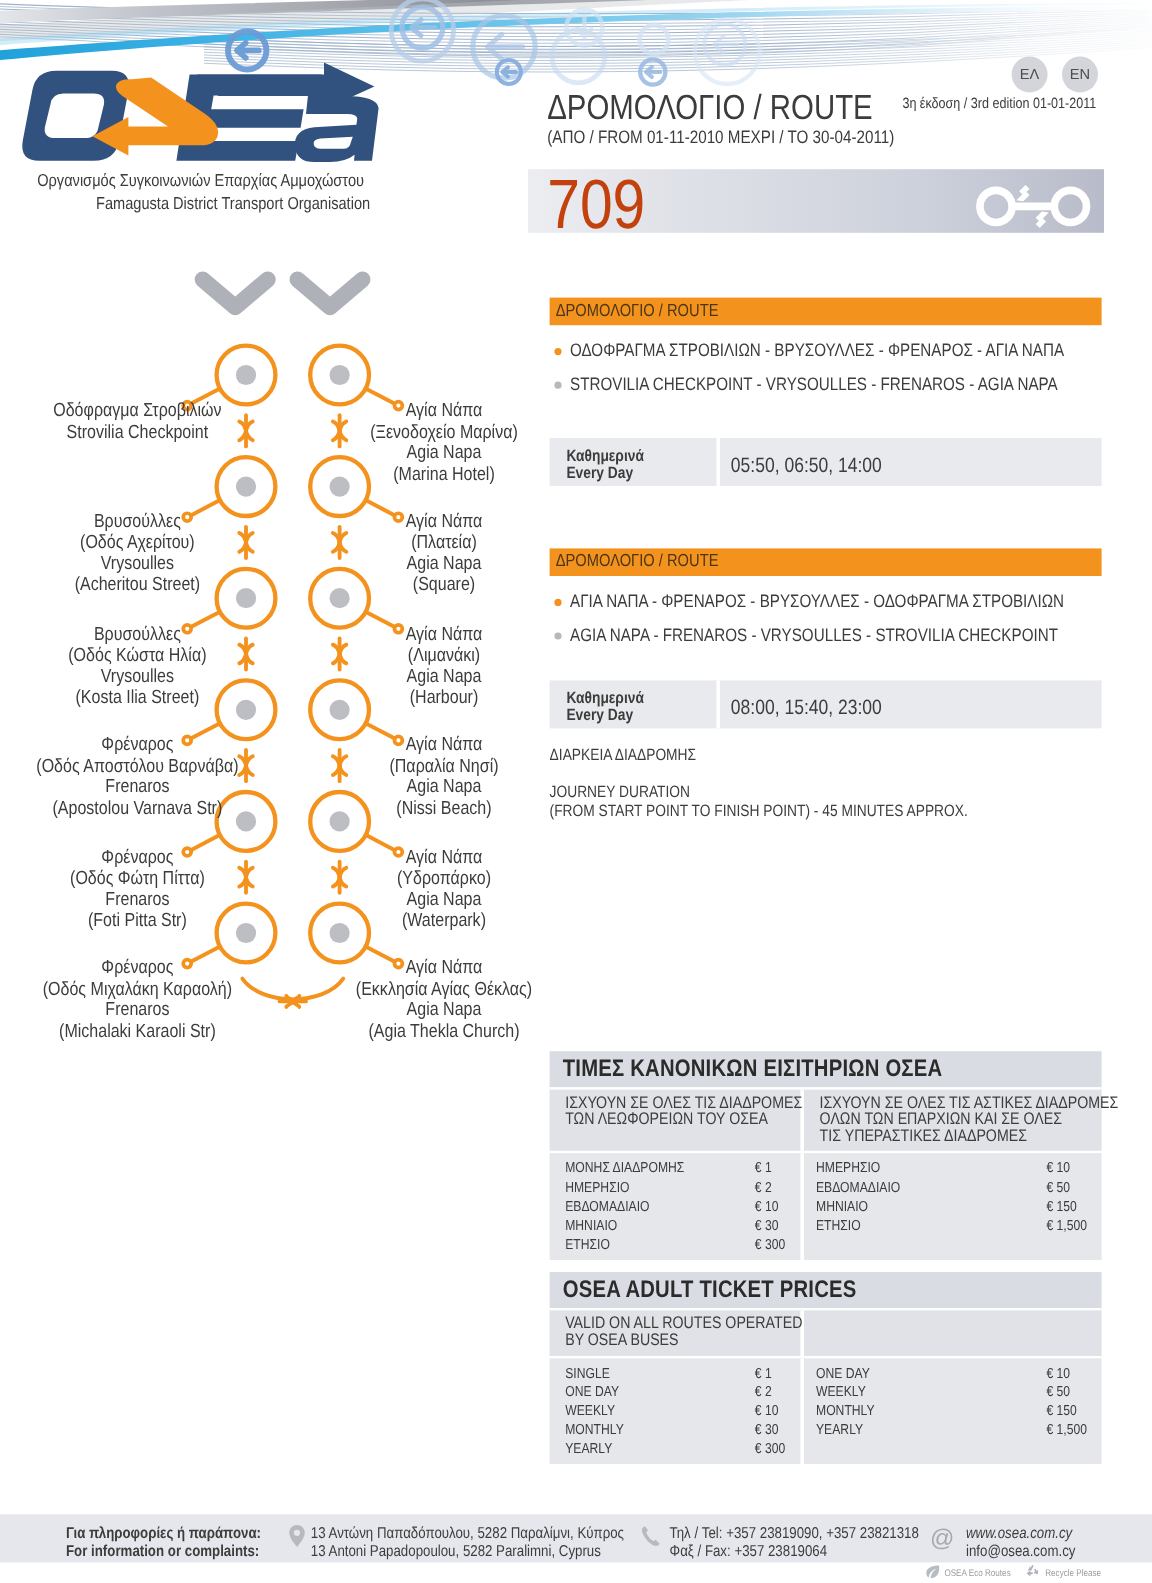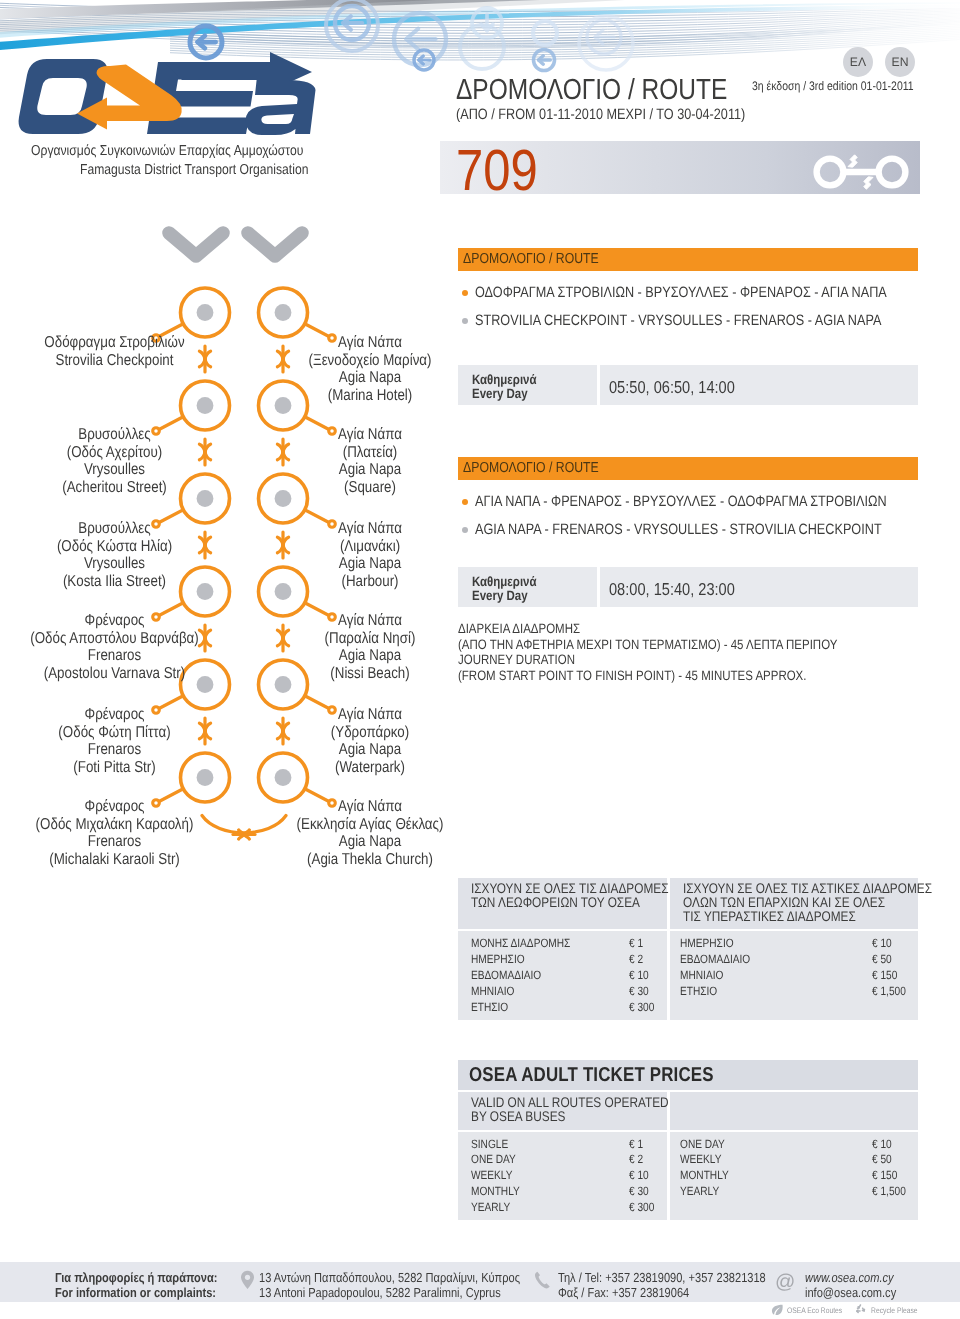--- a/index.html
+++ b/index.html
@@ -403,24 +403,24 @@
 <div class="rt-line" style="left:475px;top:493px;"><span class="nw">ΑΓΙΑ ΝΑΠΑ - ΦΡΕΝΑΡΟΣ - ΒΡΥΣΟΥΛΛΕΣ - ΟΔΟΦΡΑΓΜΑ ΣΤΡΟΒΙΛΙΩΝ</span></div>
 <div class="bullet" style="left:462px;top:527px;background:#b6b8bd;"></div>
 <div class="rt-line" style="left:475px;top:521px;"><span class="nw">AGIA NAPA - FRENAROS - VRYSOULLES - STROVILIA CHECKPOINT</span></div>
 <div class="time-box" style="left:458px;top:567px;width:460px;">
       <div class="tb-div" style="left:139px;top:0;"></div>
     </div>
 <div class="days" style="left:472px;top:574px;"><span class="nw">Καθημερινά</span></div>
 <div class="days" style="left:472px;top:588px;"><span class="nw">Every Day</span></div>
 <div class="times" style="left:609px;top:579px;"><span class="nw">08:00,  15:40,  23:00</span></div>
 <div class="dur" style="left:458px;top:621.0px;"><span class="nw">ΔΙΑΡΚΕΙΑ ΔΙΑΔΡΟΜΗΣ</span></div>
-<div class="dur" style="left:458px;top:636.6px;"><span class="nw">(ΑΠΟ ΤΗΝ ΑΦΕΤΗΡΙΑ ΜΕΧΡΙ ΤΟΝ ΤΕΡΜΑΤΙΣΜΟ)  -  45 ΛΕΠΤΑ ΠΕΡΙΠΟΥ</span></div>
 <div class="dur" style="left:458px;top:652.2px;"><span class="nw">JOURNEY DURATION</span></div>
 <div class="dur" style="left:458px;top:667.8px;"><span class="nw">(FROM START POINT TO FINISH POINT)  -  45 MINUTES APPROX.</span></div>
 <div class="pt" style="top:876px;">
+<div class="pt-title"><span class="nw">ΤΙΜΕΣ ΚΑΝΟΝΙΚΩΝ ΕΙΣΙΤΗΡΙΩΝ ΟΣΕΑ</span></div>
 <div class="pt-notes">
 <div class="pt-note" style="width:209px;">
           <span class="nw">ΙΣΧΥΟΥΝ ΣΕ ΟΛΕΣ ΤΙΣ ΔΙΑΔΡΟΜΕΣ</span>
           <span class="nw">ΤΩΝ ΛΕΩΦΟΡΕΙΩΝ ΤΟΥ ΟΣΕΑ</span>
         </div>
 <div style="width:3px;background:#fff;"></div>
 <div class="pt-note" style="width:248px;">
           <span class="nw">ΙΣΧΥΟΥΝ ΣΕ ΟΛΕΣ ΤΙΣ ΑΣΤΙΚΕΣ ΔΙΑΔΡΟΜΕΣ</span>
           <span class="nw">ΟΛΩΝ ΤΩΝ ΕΠΑΡΧΙΩΝ ΚΑΙ ΣΕ ΟΛΕΣ</span>
           <span class="nw">ΤΙΣ ΥΠΕΡΑΣΤΙΚΕΣ ΔΙΑΔΡΟΜΕΣ</span>

